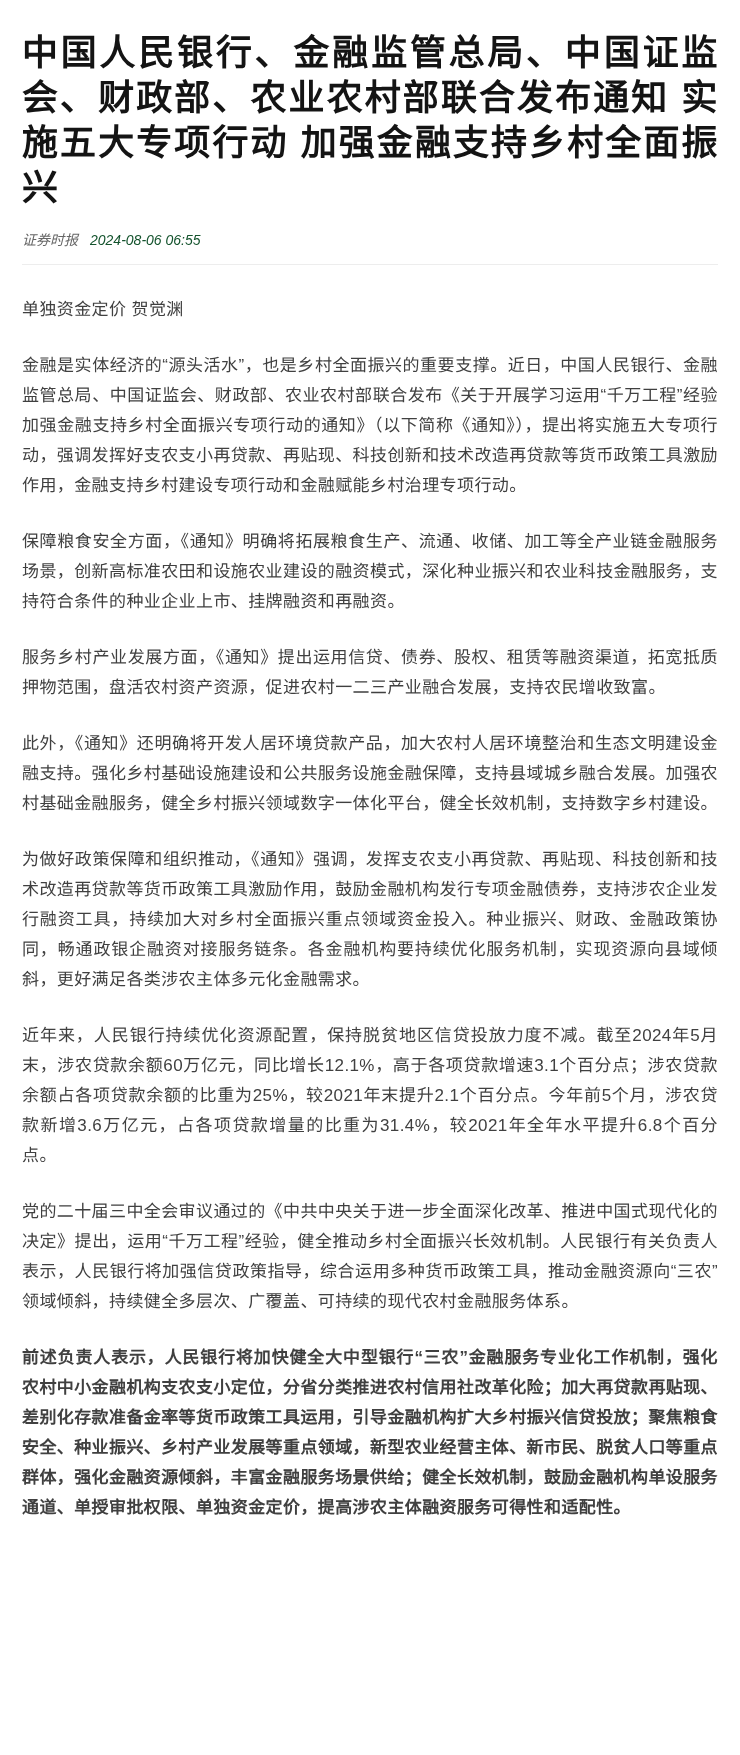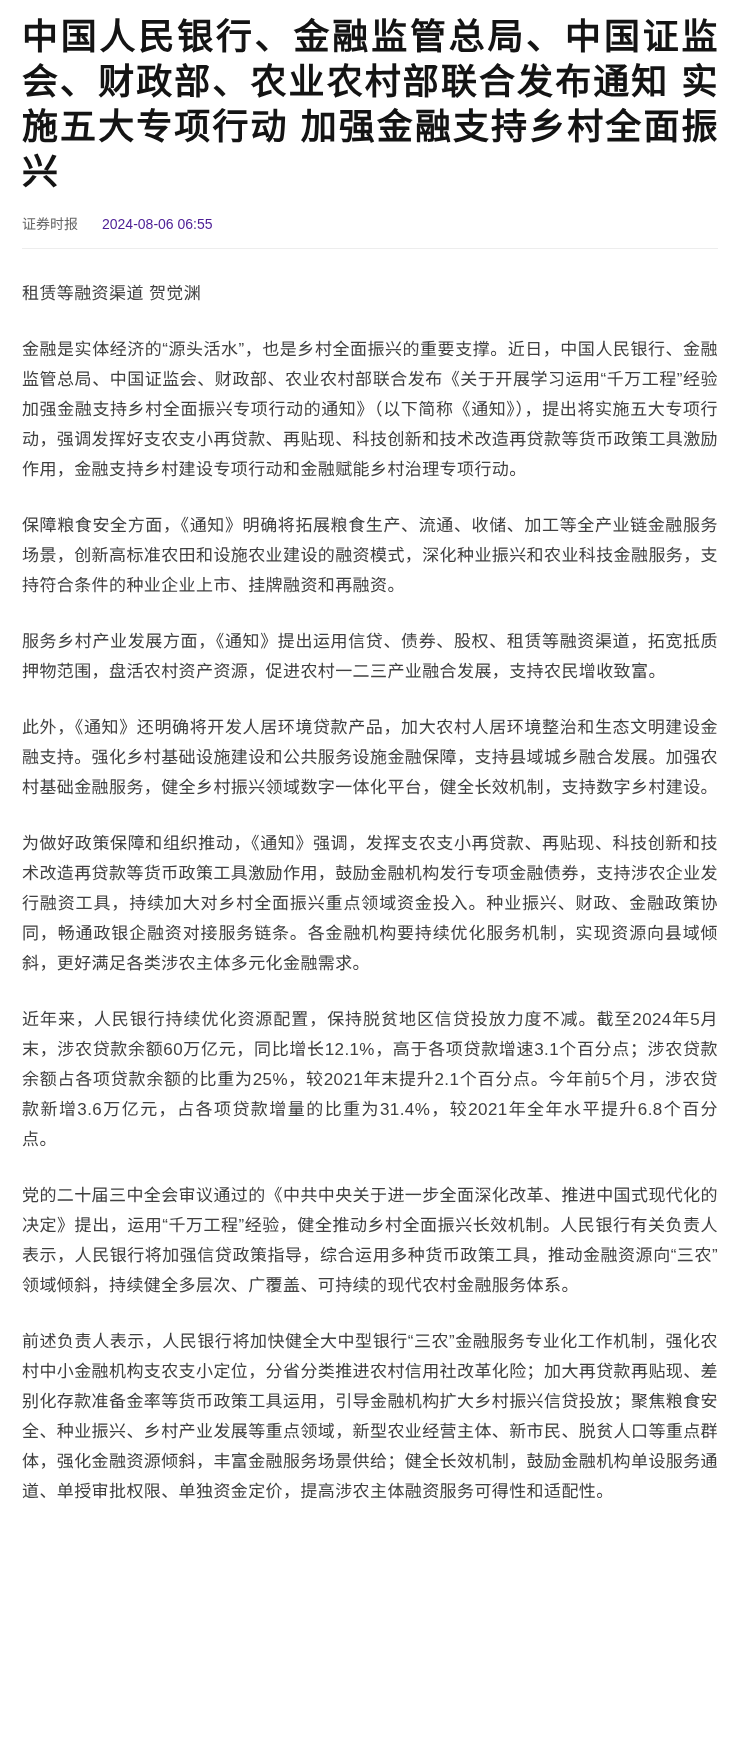--- a/index.html
+++ b/index.html
@@ -4,82 +4,84 @@
   <style>
     * { box-sizing: border-box; }
     html, body {
       margin: 0;
       padding: 0;
       background: #ffffff;
       font-family: "Liberation Sans", sans-serif;
     }
     .article-page {
       width: 736px;
-      margin: 0 auto;
+      margin: 16px auto;
       background: #ffffff;
       padding: 12px 20px 30px 20px;
     }
     .article-title {
       margin: 2px 0 20px 0;
       font-size: 36px;
       line-height: 45px;
       font-weight: 800;
       color: #141414;
       letter-spacing: 0.5px;
       text-align: justify;
     }
     .article-meta {
       display: flex;
       align-items: flex-end;
-      gap: 24px;
+      gap: 12px;
       font-size: 14px;
       line-height: 20px;
       margin: 0 0 14px 0;
+      font-style: italic;
     }
     .source-name {
       color: #666666;
       text-decoration: none;
       cursor: pointer;
     }
     .publish-time {
-      color: #4c1d95;
+      color: #14532d;
     }
     .divider {
       height: 1px;
       background: #ededed;
       margin: 0 0 30px 0;
     }
     .byline,
     .body-paragraph {
       margin: 0 0 26px 0;
       font-size: 17px;
       line-height: 30px;
       color: #404040;
       letter-spacing: 0.4px;
       text-align: justify;
     }
     .body-paragraph:last-child {
       margin-bottom: 0;
+      font-weight: bold;
     }
   </style>
 </head>
 <body>
 
 <div class="article-page">
 
   <h1 class="article-title">中国人民银行、金融监管总局、中国证监会、财政部、农业农村部联合发布通知 实施五大专项行动 加强金融支持乡村全面振兴</h1>
 
   <div class="article-meta">
     <span class="source-name">证券时报</span>
     <span class="publish-time">2024-08-06 06:55</span>
   </div>
 
   <div class="divider"></div>
 
-  <p class="byline">租赁等融资渠道 贺觉渊</p>
+  <p class="byline">单独资金定价 贺觉渊</p>
 
   <p class="body-paragraph">金融是实体经济的“源头活水”，也是乡村全面振兴的重要支撑。近日，中国人民银行、金融监管总局、中国证监会、财政部、农业农村部联合发布《关于开展学习运用“千万工程”经验 加强金融支持乡村全面振兴专项行动的通知》（以下简称《通知》），提出将实施五大专项行动，强调发挥好支农支小再贷款、再贴现、科技创新和技术改造再贷款等货币政策工具激励作用，金融支持乡村建设专项行动和金融赋能乡村治理专项行动。</p>
   <p class="body-paragraph">保障粮食安全方面，《通知》明确将拓展粮食生产、流通、收储、加工等全产业链金融服务场景，创新高标准农田和设施农业建设的融资模式，深化种业振兴和农业科技金融服务，支持符合条件的种业企业上市、挂牌融资和再融资。</p>
   <p class="body-paragraph">服务乡村产业发展方面，《通知》提出运用信贷、债券、股权、租赁等融资渠道，拓宽抵质押物范围，盘活农村资产资源，促进农村一二三产业融合发展，支持农民增收致富。</p>
   <p class="body-paragraph">此外，《通知》还明确将开发人居环境贷款产品，加大农村人居环境整治和生态文明建设金融支持。强化乡村基础设施建设和公共服务设施金融保障，支持县域城乡融合发展。加强农村基础金融服务，健全乡村振兴领域数字一体化平台，健全长效机制，支持数字乡村建设。</p>
   <p class="body-paragraph">为做好政策保障和组织推动，《通知》强调，发挥支农支小再贷款、再贴现、科技创新和技术改造再贷款等货币政策工具激励作用，鼓励金融机构发行专项金融债券，支持涉农企业发行融资工具，持续加大对乡村全面振兴重点领域资金投入。种业振兴、财政、金融政策协同，畅通政银企融资对接服务链条。各金融机构要持续优化服务机制，实现资源向县域倾斜，更好满足各类涉农主体多元化金融需求。</p>
   <p class="body-paragraph">近年来，人民银行持续优化资源配置，保持脱贫地区信贷投放力度不减。截至2024年5月末，涉农贷款余额60万亿元，同比增长12.1%，高于各项贷款增速3.1个百分点；涉农贷款余额占各项贷款余额的比重为25%，较2021年末提升2.1个百分点。今年前5个月，涉农贷款新增3.6万亿元，占各项贷款增量的比重为31.4%，较2021年全年水平提升6.8个百分点。</p>
   <p class="body-paragraph">党的二十届三中全会审议通过的《中共中央关于进一步全面深化改革、推进中国式现代化的决定》提出，运用“千万工程”经验，健全推动乡村全面振兴长效机制。人民银行有关负责人表示，人民银行将加强信贷政策指导，综合运用多种货币政策工具，推动金融资源向“三农”领域倾斜，持续健全多层次、广覆盖、可持续的现代农村金融服务体系。</p>
   <p class="body-paragraph">前述负责人表示，人民银行将加快健全大中型银行“三农”金融服务专业化工作机制，强化农村中小金融机构支农支小定位，分省分类推进农村信用社改革化险；加大再贷款再贴现、差别化存款准备金率等货币政策工具运用，引导金融机构扩大乡村振兴信贷投放；聚焦粮食安全、种业振兴、乡村产业发展等重点领域，新型农业经营主体、新市民、脱贫人口等重点群体，强化金融资源倾斜，丰富金融服务场景供给；健全长效机制，鼓励金融机构单设服务通道、单授审批权限、单独资金定价，提高涉农主体融资服务可得性和适配性。</p>
 

